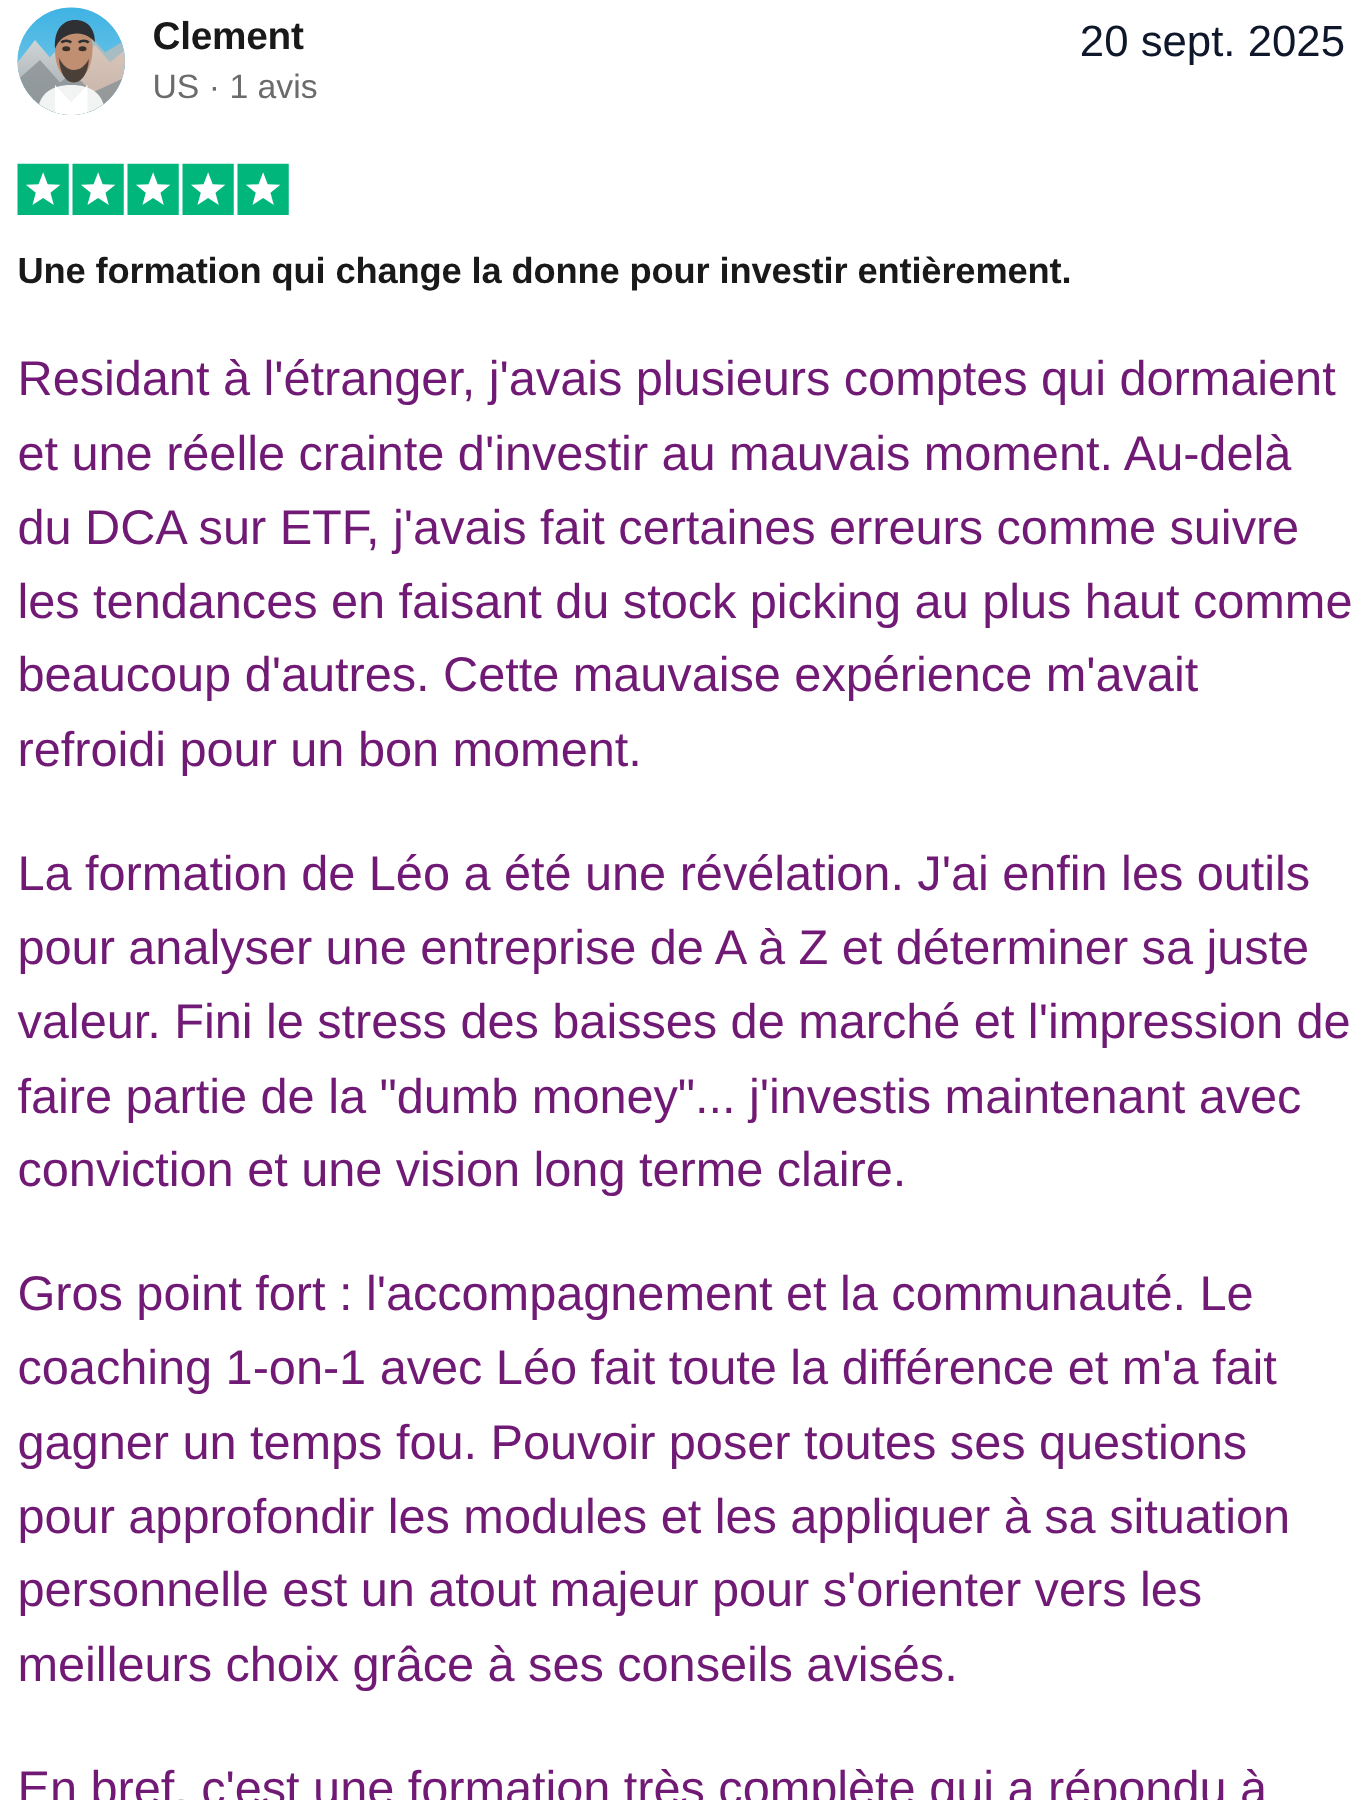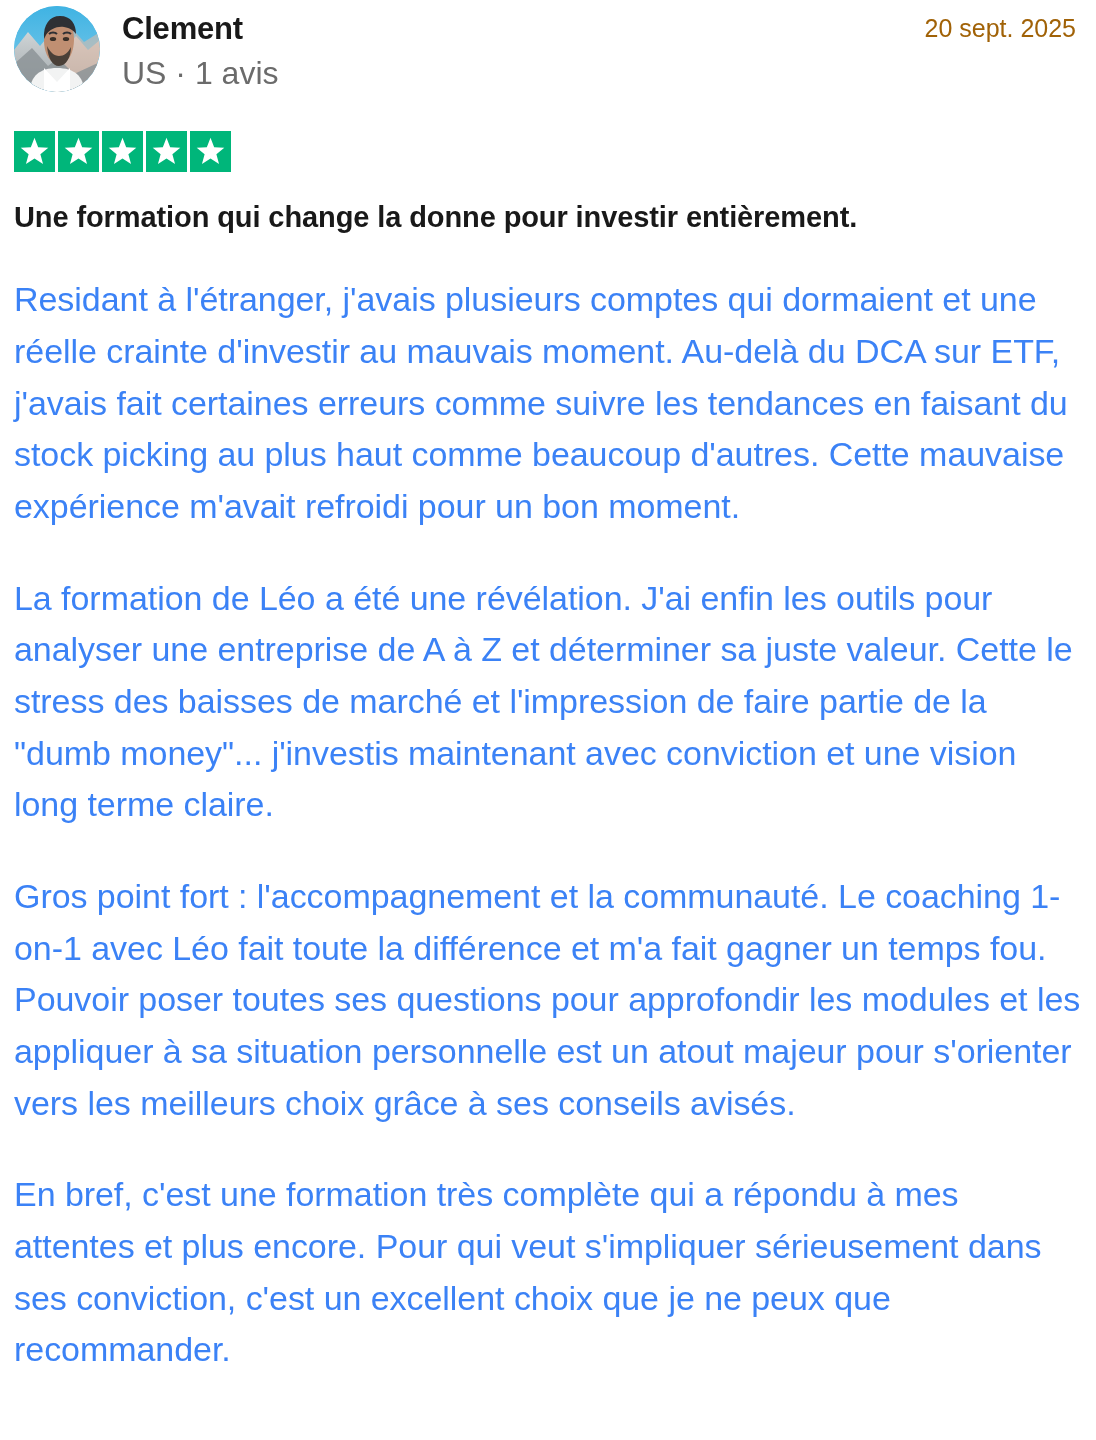--- a/index.html
+++ b/index.html
@@ -55,34 +55,34 @@
   .reviewer-name {
     font-size: 31px;
     font-weight: 700;
     color: #191919;
     line-height: 1.25;
     letter-spacing: -0.2px;
     white-space: nowrap;
   }
   .reviewer-meta {
     margin-top: 4px;
-    font-size: 32px;
+    font-size: 27px;
     font-weight: 400;
     color: #6b6b6b;
     line-height: 1.25;
     white-space: nowrap;
   }
 
   .review-date {
     position: absolute;
     right: 20px;
     top: 14px;
-    font-size: 25px;
+    font-size: 35px;
     font-weight: 400;
-    color: #a16207;
+    color: #0f172a;
     white-space: nowrap;
   }
 
   
   .rating {
     display: flex;
     gap: 3px;
     padding: 0 0 0 14px;
     margin-top: 27px;
   }
@@ -105,23 +105,23 @@
   }
   .review-title {
     font-size: 29px;
     font-weight: 700;
     color: #191919;
     line-height: 1.32;
     letter-spacing: -0.1px;
     margin: 0 0 38px 0;
   }
   .review-paragraph {
-    font-size: 34px;
+    font-size: 39px;
     font-weight: 400;
-    color: #3b82f6;
+    color: #701a75;
     line-height: 1.52;
     letter-spacing: -0.05px;
     margin: 0 0 40px 0;
   }
   .review-paragraph:last-child { margin-bottom: 0; }
 </style>
 </head>
 <body>
 
 <div class="review-card">
@@ -194,19 +194,19 @@
         <svg viewBox="0 0 100 100" xmlns="http://www.w3.org/2000/svg">
           <path d="M50 6 L61.8 36.5 L94.5 38.2 L69 58.8 L77.6 90.5 L50 72.5 L22.4 90.5 L31 58.8 L5.5 38.2 L38.2 36.5 Z"></path>
         </svg>
       </div>
     </div>
 
   <div class="review-body">
     <div class="review-title">Une formation qui change la donne pour investir entièrement.</div>
     <div id="paragraphs">
         <p class="review-paragraph">Residant à l'étranger, j'avais plusieurs comptes qui dormaient et une réelle crainte d'investir au mauvais moment. Au-delà du DCA sur ETF, j'avais fait certaines erreurs comme suivre les tendances en faisant du stock picking au plus haut comme beaucoup d'autres. Cette mauvaise expérience m'avait refroidi pour un bon moment.</p>
-        <p class="review-paragraph">La formation de Léo a été une révélation. J'ai enfin les outils pour analyser une entreprise de A à Z et déterminer sa juste valeur. Cette le stress des baisses de marché et l'impression de faire partie de la "dumb money"... j'investis maintenant avec conviction et une vision long terme claire.</p>
+        <p class="review-paragraph">La formation de Léo a été une révélation. J'ai enfin les outils pour analyser une entreprise de A à Z et déterminer sa juste valeur. Fini le stress des baisses de marché et l'impression de faire partie de la "dumb money"... j'investis maintenant avec conviction et une vision long terme claire.</p>
         <p class="review-paragraph">Gros point fort : l'accompagnement et la communauté. Le coaching 1-on-1 avec Léo fait toute la différence et m'a fait gagner un temps fou. Pouvoir poser toutes ses questions pour approfondir les modules et les appliquer à sa situation personnelle est un atout majeur pour s'orienter vers les meilleurs choix grâce à ses conseils avisés.</p>
         <p class="review-paragraph">En bref, c'est une formation très complète qui a répondu à mes attentes et plus encore. Pour qui veut s'impliquer sérieusement dans ses conviction, c'est un excellent choix que je ne peux que recommander.</p>
       </div>
   </div>
 
 </div>
 
 </body></html>

